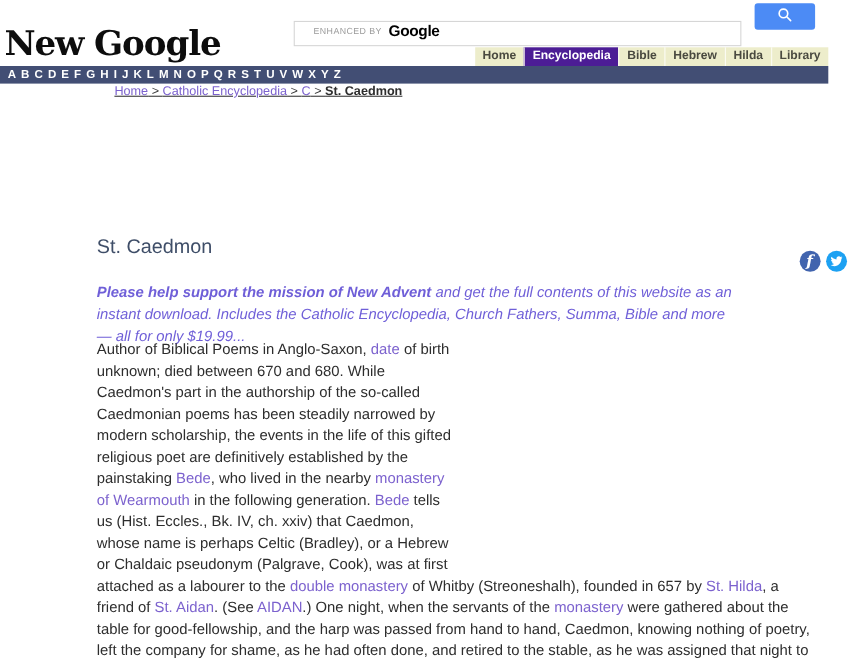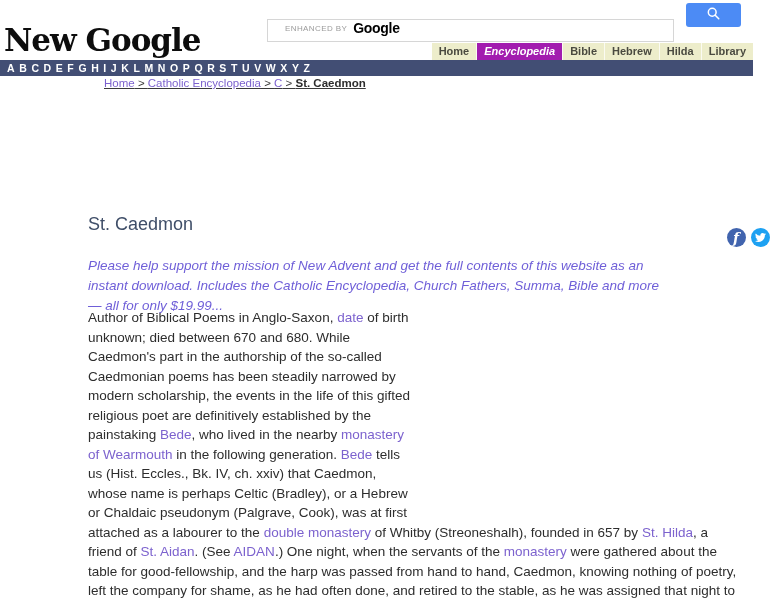--- a/index.html
+++ b/index.html
@@ -31,21 +31,21 @@
     color:#0d0d0d; letter-spacing:-1px; cursor:pointer;
   }
 
   
   .tabs { position:absolute; top:43px; right:30px; display:flex; }
   .tab {
     background:#EDEDCB; color:#4a4a40; font-size:11px; font-weight:bold;
     padding:2px 7px 3px 7px; border-left:1px solid #fbfbf2; cursor:pointer; white-space:nowrap;
   }
   .tab:first-of-type { border-left:none; }
-  .tab.active { background:#a21caf; color:#ffffff;font-style:italic; }
+  .tab.active { background:#4c1d95; color:#ffffff; }
 
   
   .azbar {
     position:absolute; top:60px; left:0; width:753px; height:16px;
     background:#424E74; display:flex; align-items:center; padding-left:7px;
   }
   .az { color:#fff; font-size:10.5px; font-weight:bold; margin-right:4.6px; cursor:pointer; }
 
   
   .breadcrumb { position:absolute; top:77px; left:104px; font-size:11.5px; color:#3a3a3a;text-decoration:underline; }
@@ -61,21 +61,21 @@
   }
   .fb { background:#4164AE; color:#fff; font-family:"DejaVu Serif", serif;
         font-weight:bold; font-style:italic; font-size:14px; line-height:1; padding-right:1px; }
   .tw { background:#1DA1F2; }
 
   
   .support {
     position:absolute; top:256px; left:88px; width:578px;
     font-size:13.5px; line-height:20px; font-style:italic; color:#6F5FD8; cursor:pointer;
   }
-  .support .bold { font-weight:normal; }
+  .support .bold { font-weight:bold; }
 
   
   .article {
     position:absolute; top:308px; left:88px; width:654px;
     font-size:13.5px; line-height:19.5px; color:#2d2d2d;
   }
   .float-ph { float:right; width:332px; height:213px; }
   .article .link { color:#7C62CE; cursor:pointer;text-align:right; }
 </style>
 </head>

